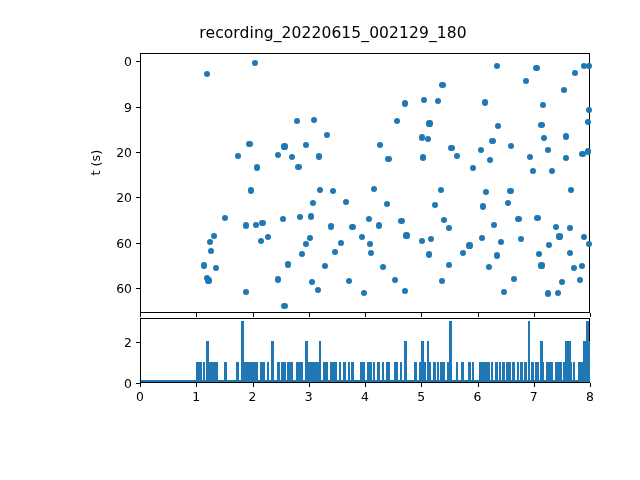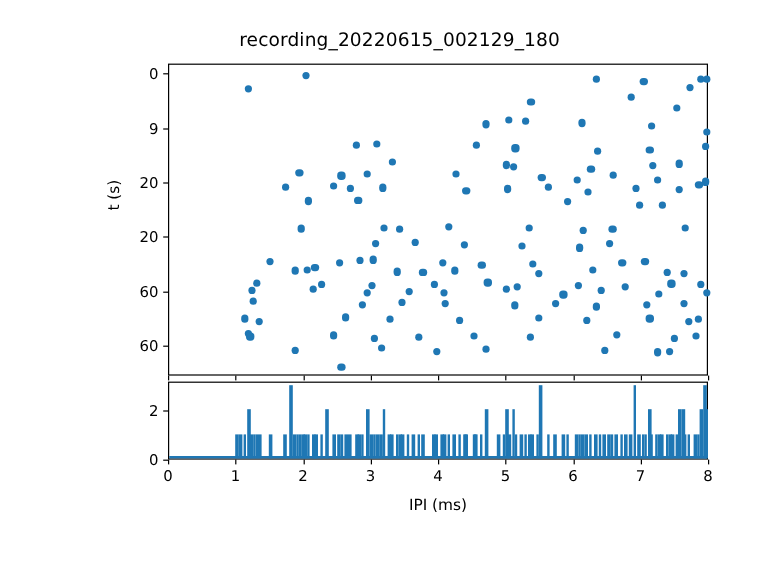--- a/index.html
+++ b/index.html
@@ -373,15 +373,14 @@
       <div class="tick-v" style="left: 408.25px; top: 383px;"></div>
       <div class="tlabel x" style="left: 408.25px; top: 389px;">5</div>
       <div class="tick-v" style="left: 464.5px; top: 383px;"></div>
       <div class="tlabel x" style="left: 464.5px; top: 389px;">6</div>
       <div class="tick-v" style="left: 520.75px; top: 383px;"></div>
       <div class="tlabel x" style="left: 520.75px; top: 389px;">7</div>
       <div class="tick-v" style="left: 577px; top: 383px;"></div>
       <div class="tlabel x" style="left: 577px; top: 389px;">8</div>
     </div>
 
-  <div id="xlabel">IPI (ms)</div>
 
 </div>
 
 </body></html>

